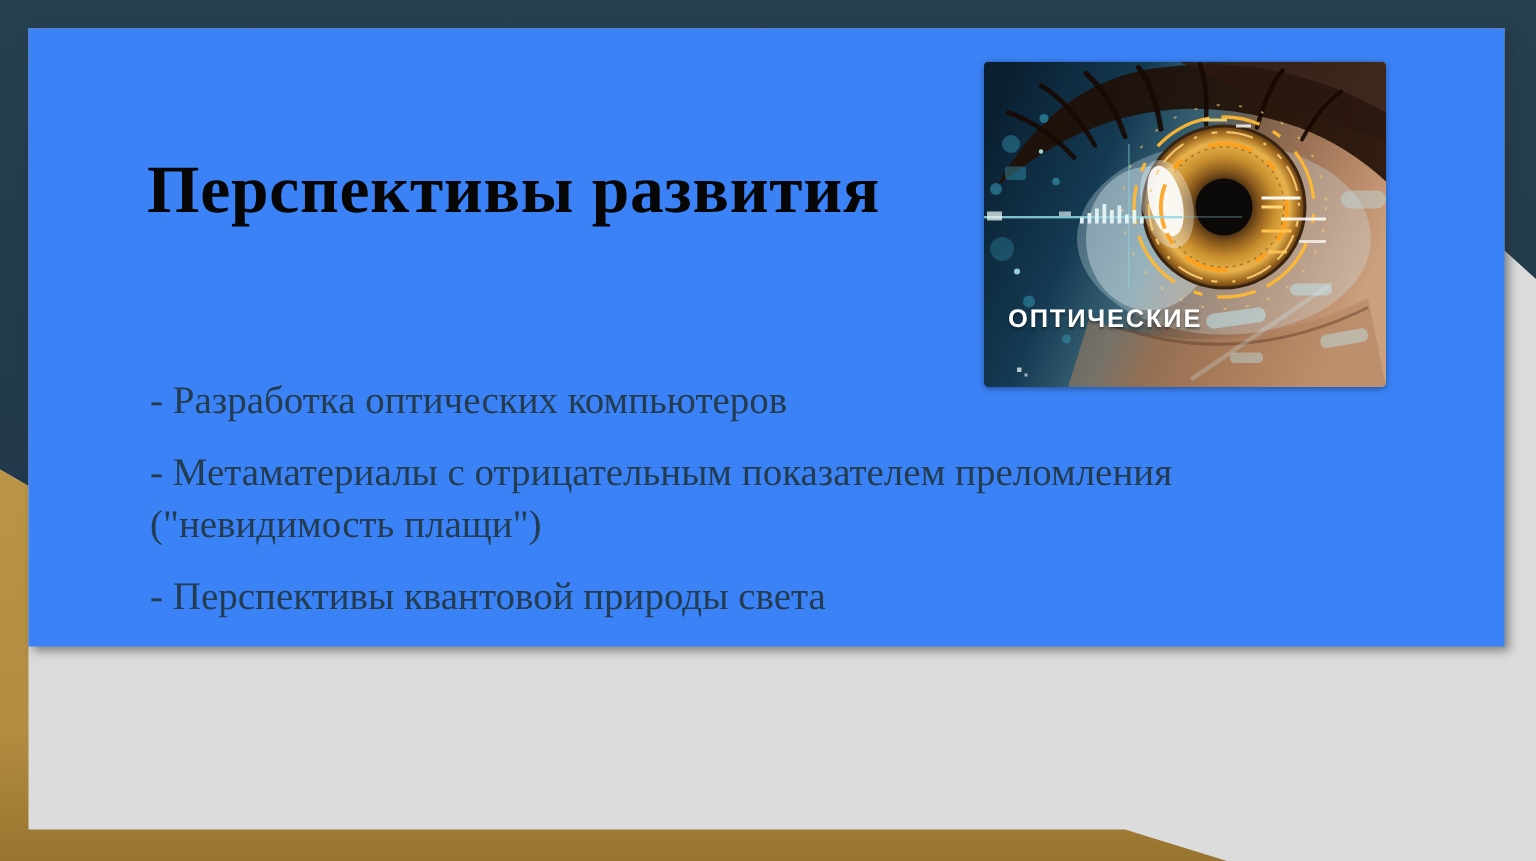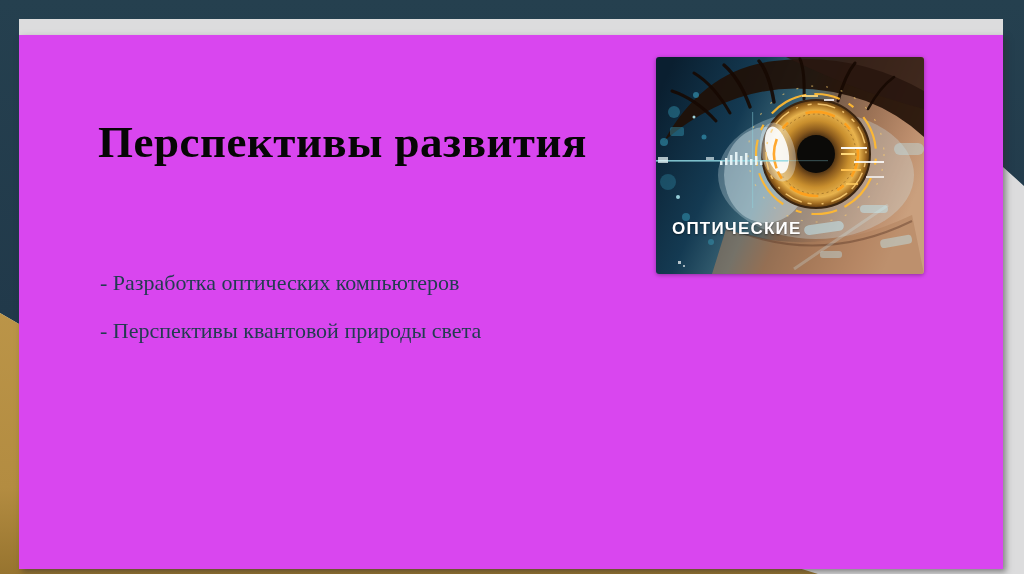--- a/index.html
+++ b/index.html
@@ -10,29 +10,29 @@
   
   .frame-teal{position:absolute;inset:0;
     background:linear-gradient(180deg,#25404f 0%,#21394a 55%,#1d3443 100%);
     clip-path:polygon(0 0,1024px 0,1024px 186px,1003px 167px,1003px 19px,
                       19px 19px,19px 324px,0 313px);}
   .accent-gold{position:absolute;inset:0;
     background:linear-gradient(180deg,#c59f53 0%,#bd974a 45%,#b38c41 85%,#97742f 100%);
     clip-path:polygon(0 313px,19px 324px,19px 553px,750px 553px,818px 574px,0 574px);}
 
   
-  .panel{position:absolute;left:19px;top:19px;width:984px;height:534px;
-         background:#d946ef;box-shadow:3px 3px 6px rgba(45,45,45,.5);margin-top:16px;}
+  .panel{position:absolute;left:19px;top:19px;width:984px;height:412px;
+         background:#3b82f6;box-shadow:3px 3px 6px rgba(45,45,45,.5);}
 
   .title{position:absolute;left:98px;top:100px;
          font-size:45px;font-weight:bold;color:#060606;letter-spacing:.5px;
          white-space:nowrap;}
 
   .bullets{position:absolute;left:100px;top:249px;width:766px;
-           font-size:22px;line-height:35px;color:#233c50;}
+           font-size:26px;line-height:35px;color:#233c50;}
   .bullets p{margin:0 0 13px 0;}
 
   
   .photo{position:absolute;left:656px;top:41px;width:268px;height:217px;
          border-radius:3px;overflow:hidden;box-shadow:0 1px 4px rgba(0,0,0,.35);}
   .photo svg{display:block;}
   .caption{position:absolute;left:16px;top:162px;color:#ffffff;
            font-family:"Liberation Sans", sans-serif;font-weight:bold;
            font-size:17px;line-height:20px;letter-spacing:1.2px;
            text-shadow:0 1px 2px rgba(0,0,0,.45);text-align:right;}
@@ -44,20 +44,21 @@
 
   <div class="frame-teal"></div>
   <div class="accent-gold"></div>
 
   <div class="panel">
 
     <div class="title" style="position:absolute;left:79px;top:81px;">Перспективы развития</div>
 
     <div class="bullets" style="position:absolute;left:81px;top:230px;width:766px;">
       <p>- Разработка оптических компьютеров</p>
+      <p>- Метаматериалы с отрицательным показателем преломления ("невидимость плащи")</p>
       <p>- Перспективы квантовой природы света</p>
     </div>
 
     <div class="photo" style="position:absolute;left:637px;top:22px;">
       <svg width="268" height="217" viewBox="0 0 268 217">
         <defs>
           <linearGradient id="bg" x1="0" y1="0.2" x2="1" y2="0.55">
             <stop offset="0" stop-color="#0a1f30"></stop>
             <stop offset="0.3" stop-color="#143a52"></stop>
             <stop offset="0.48" stop-color="#3a6475"></stop>

